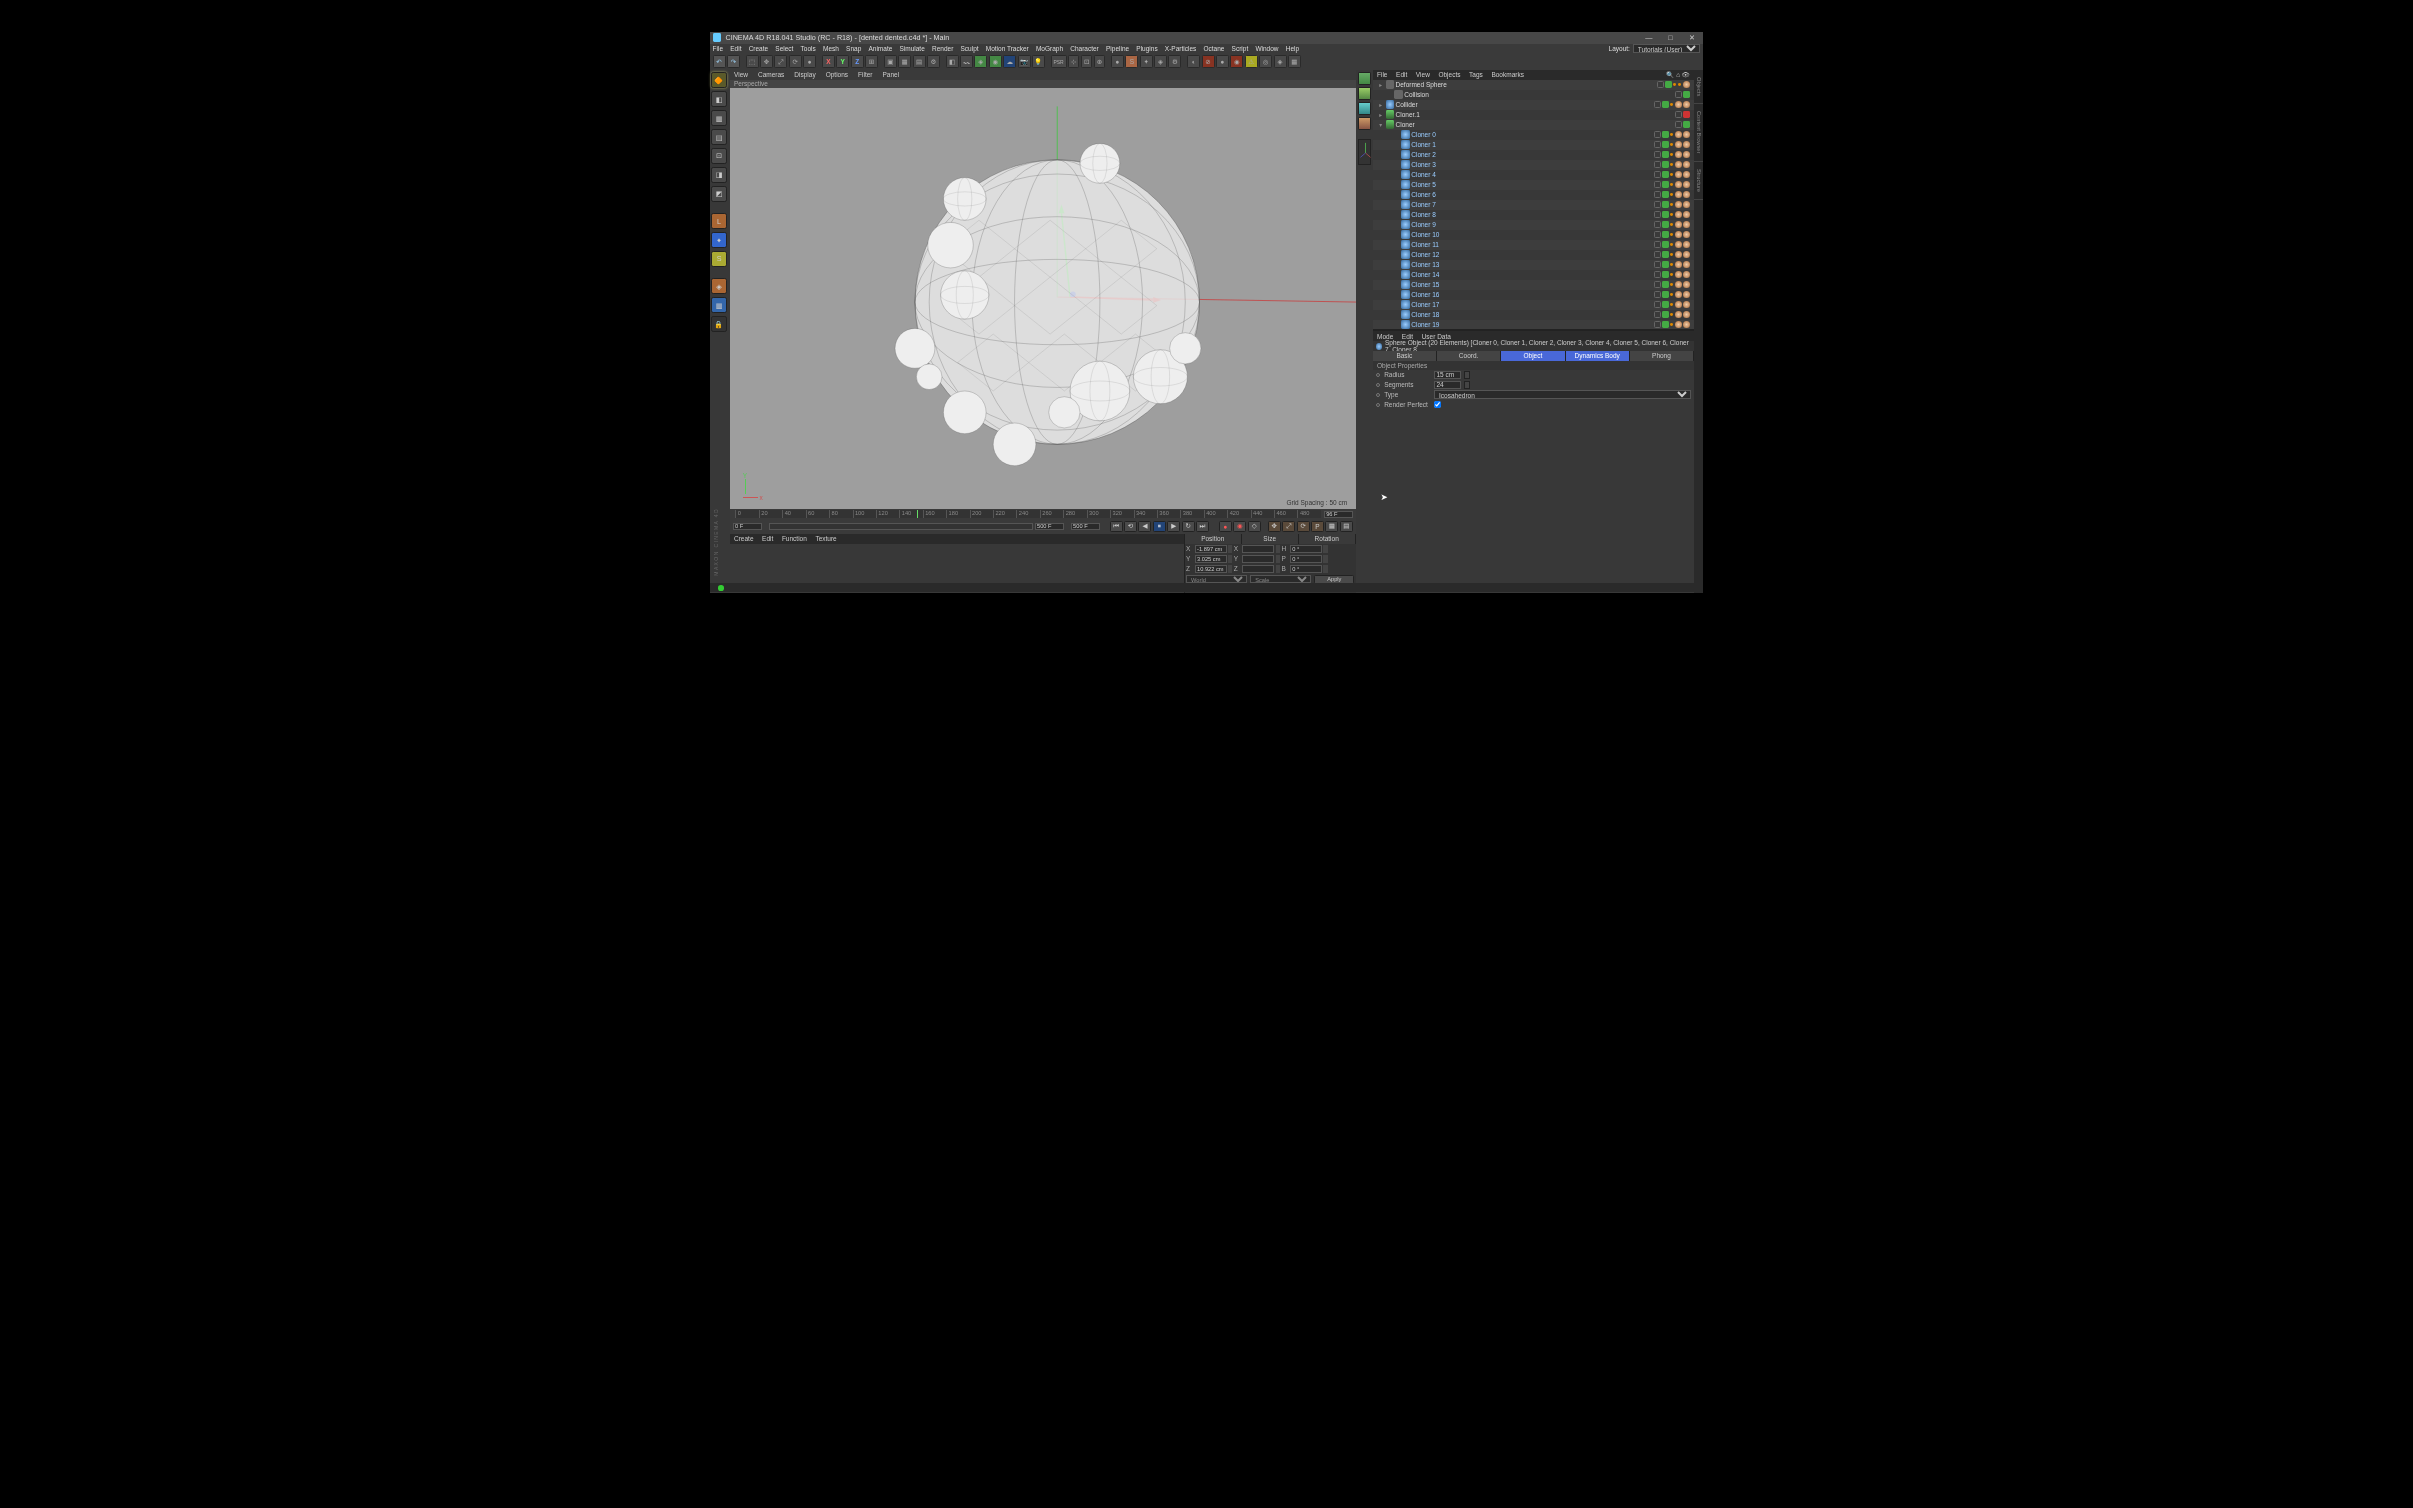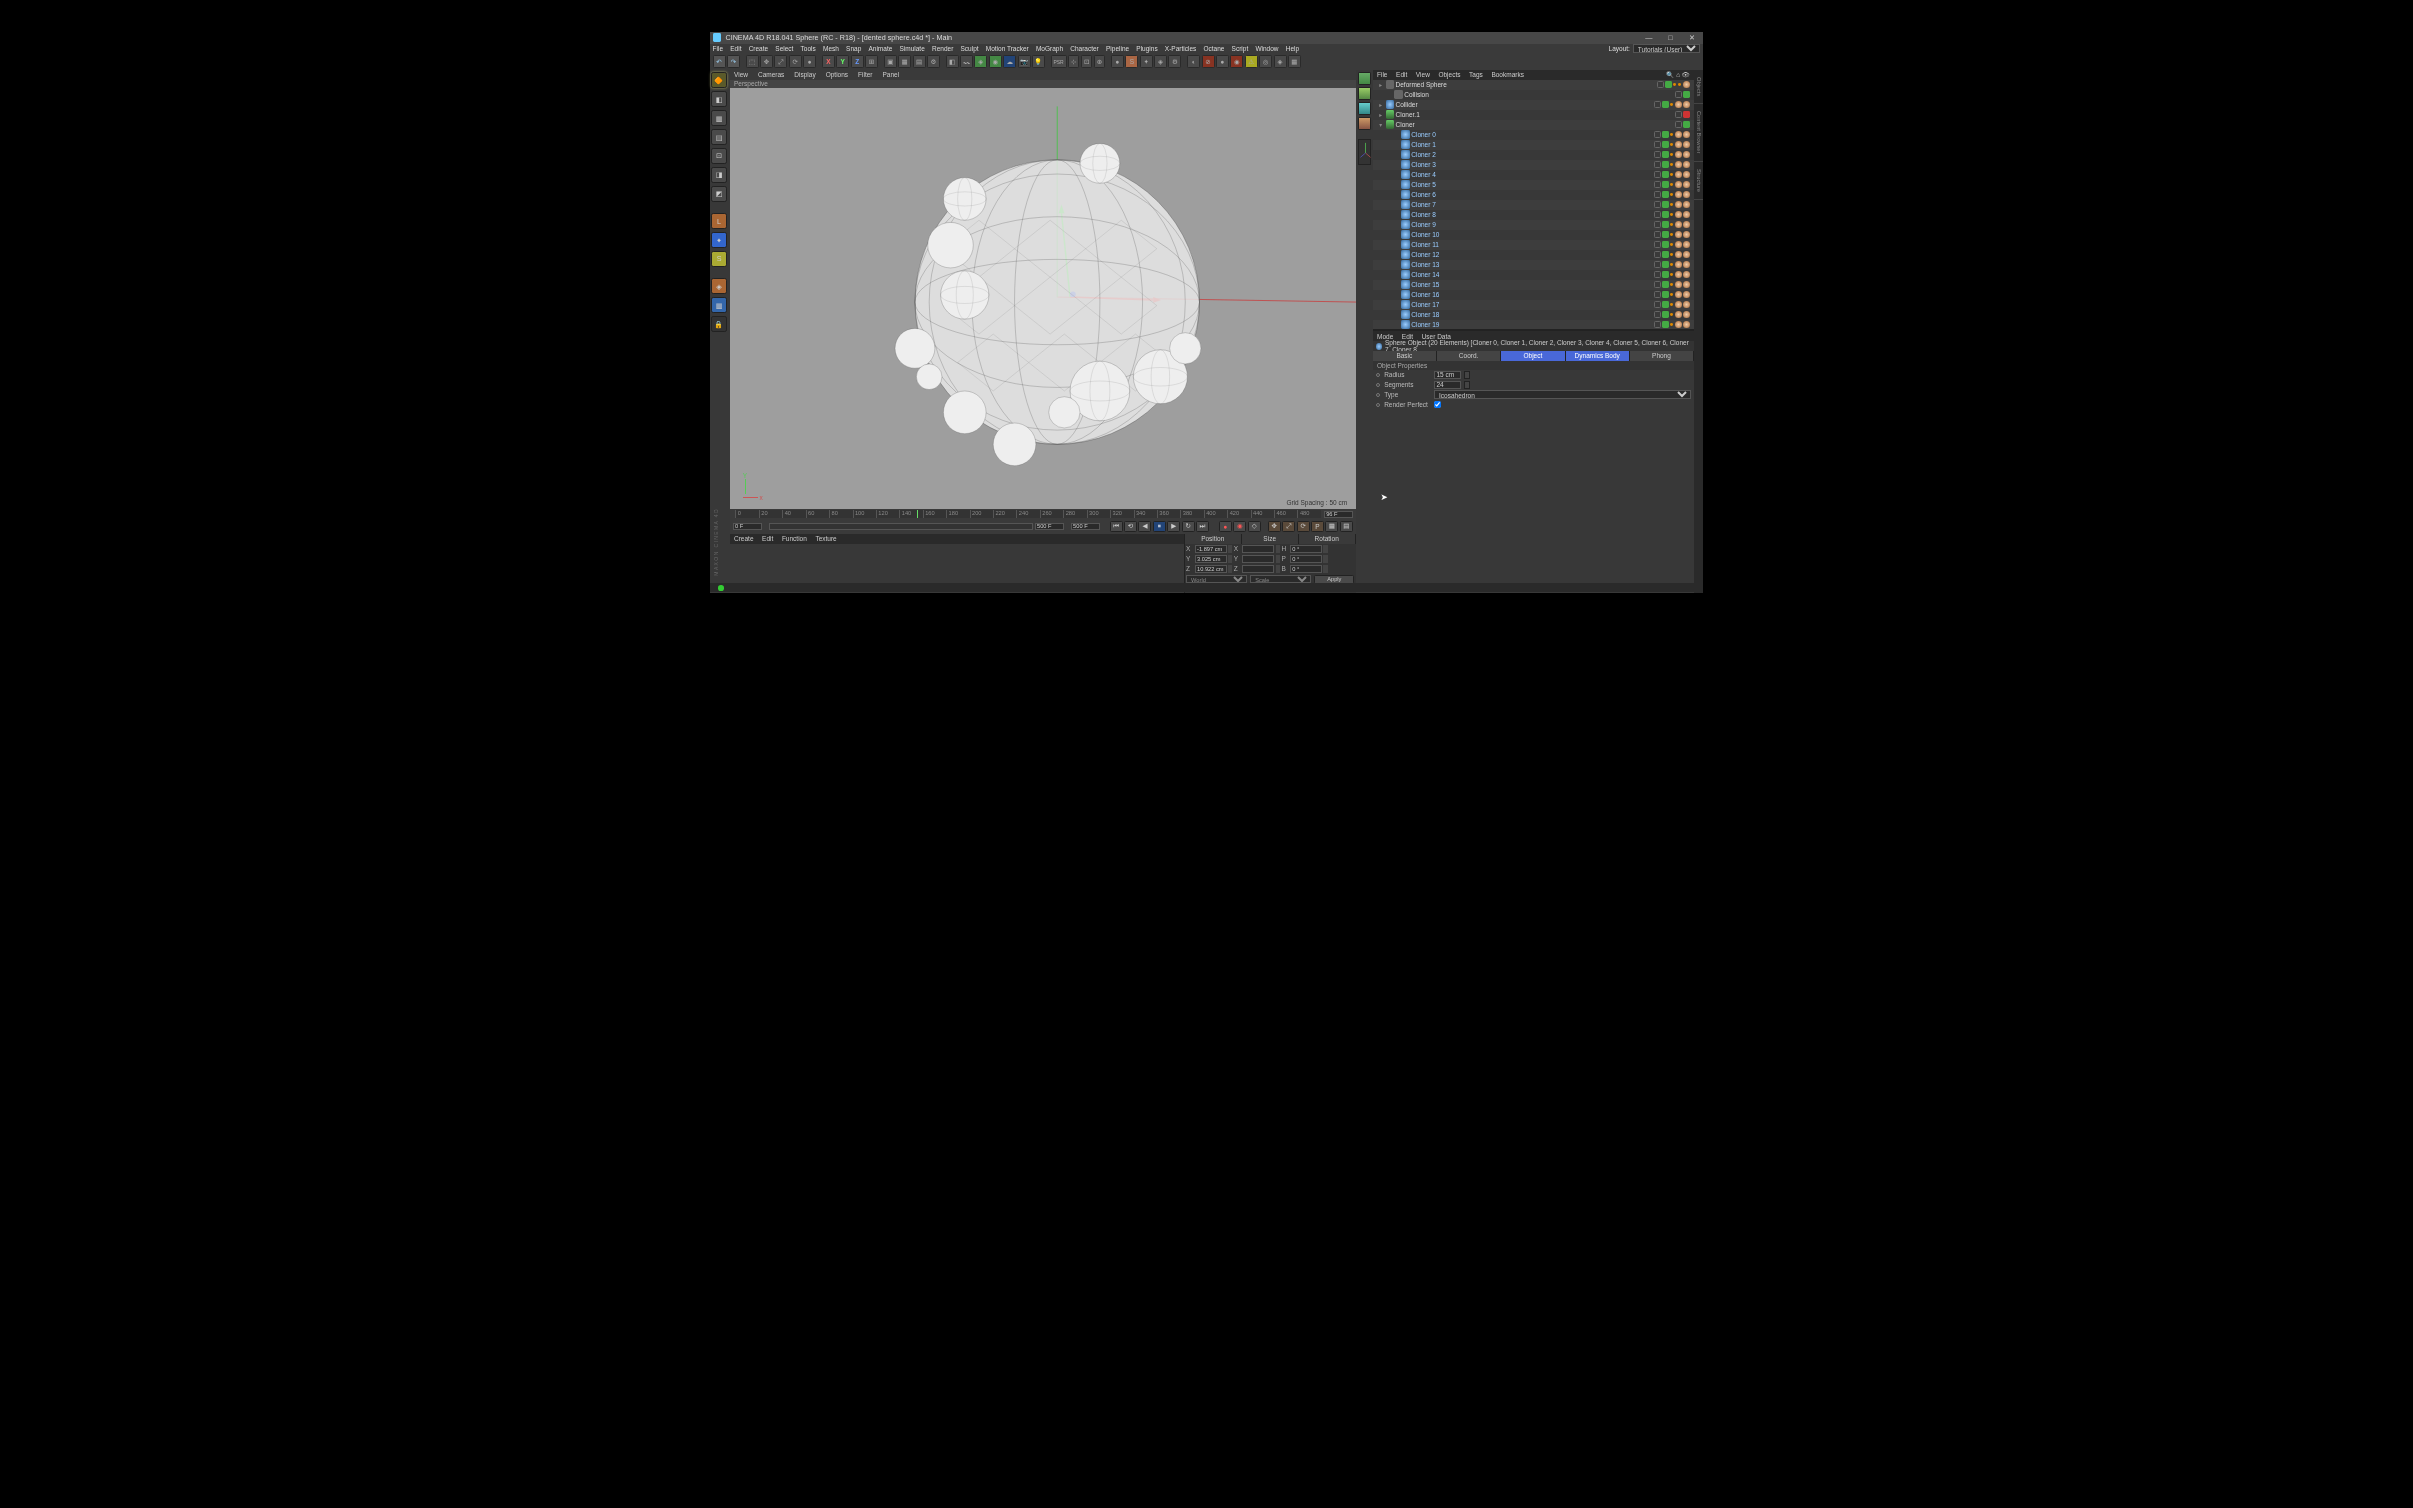--- a/index.html
+++ b/index.html
@@ -143,21 +143,21 @@
   .cursor-ptr { position: absolute; left: 673px; top: 492px; font-size: 8.6px; color: #fff; pointer-events: none; }
 </style>
 </head>
 <body>
 
 <div class="screen">
  <div class="appwin">
 
   <div class="titlebar">
     <div class="appicon"></div>
-    <span>CINEMA 4D R18.041 Sphere (RC - R18) - [dented sphere.c4d *] - Main</span>
+    <span>CINEMA 4D R18.041 Studio (RC - R18) - [dented dented.c4d *] - Main</span>
     <div class="winctrl">
       <div>—</div>
       <div>□</div>
       <div class="close">✕</div>
     </div>
   </div>
 
   <div class="menubar">
     <span>File</span>
     <span>Edit</span>

